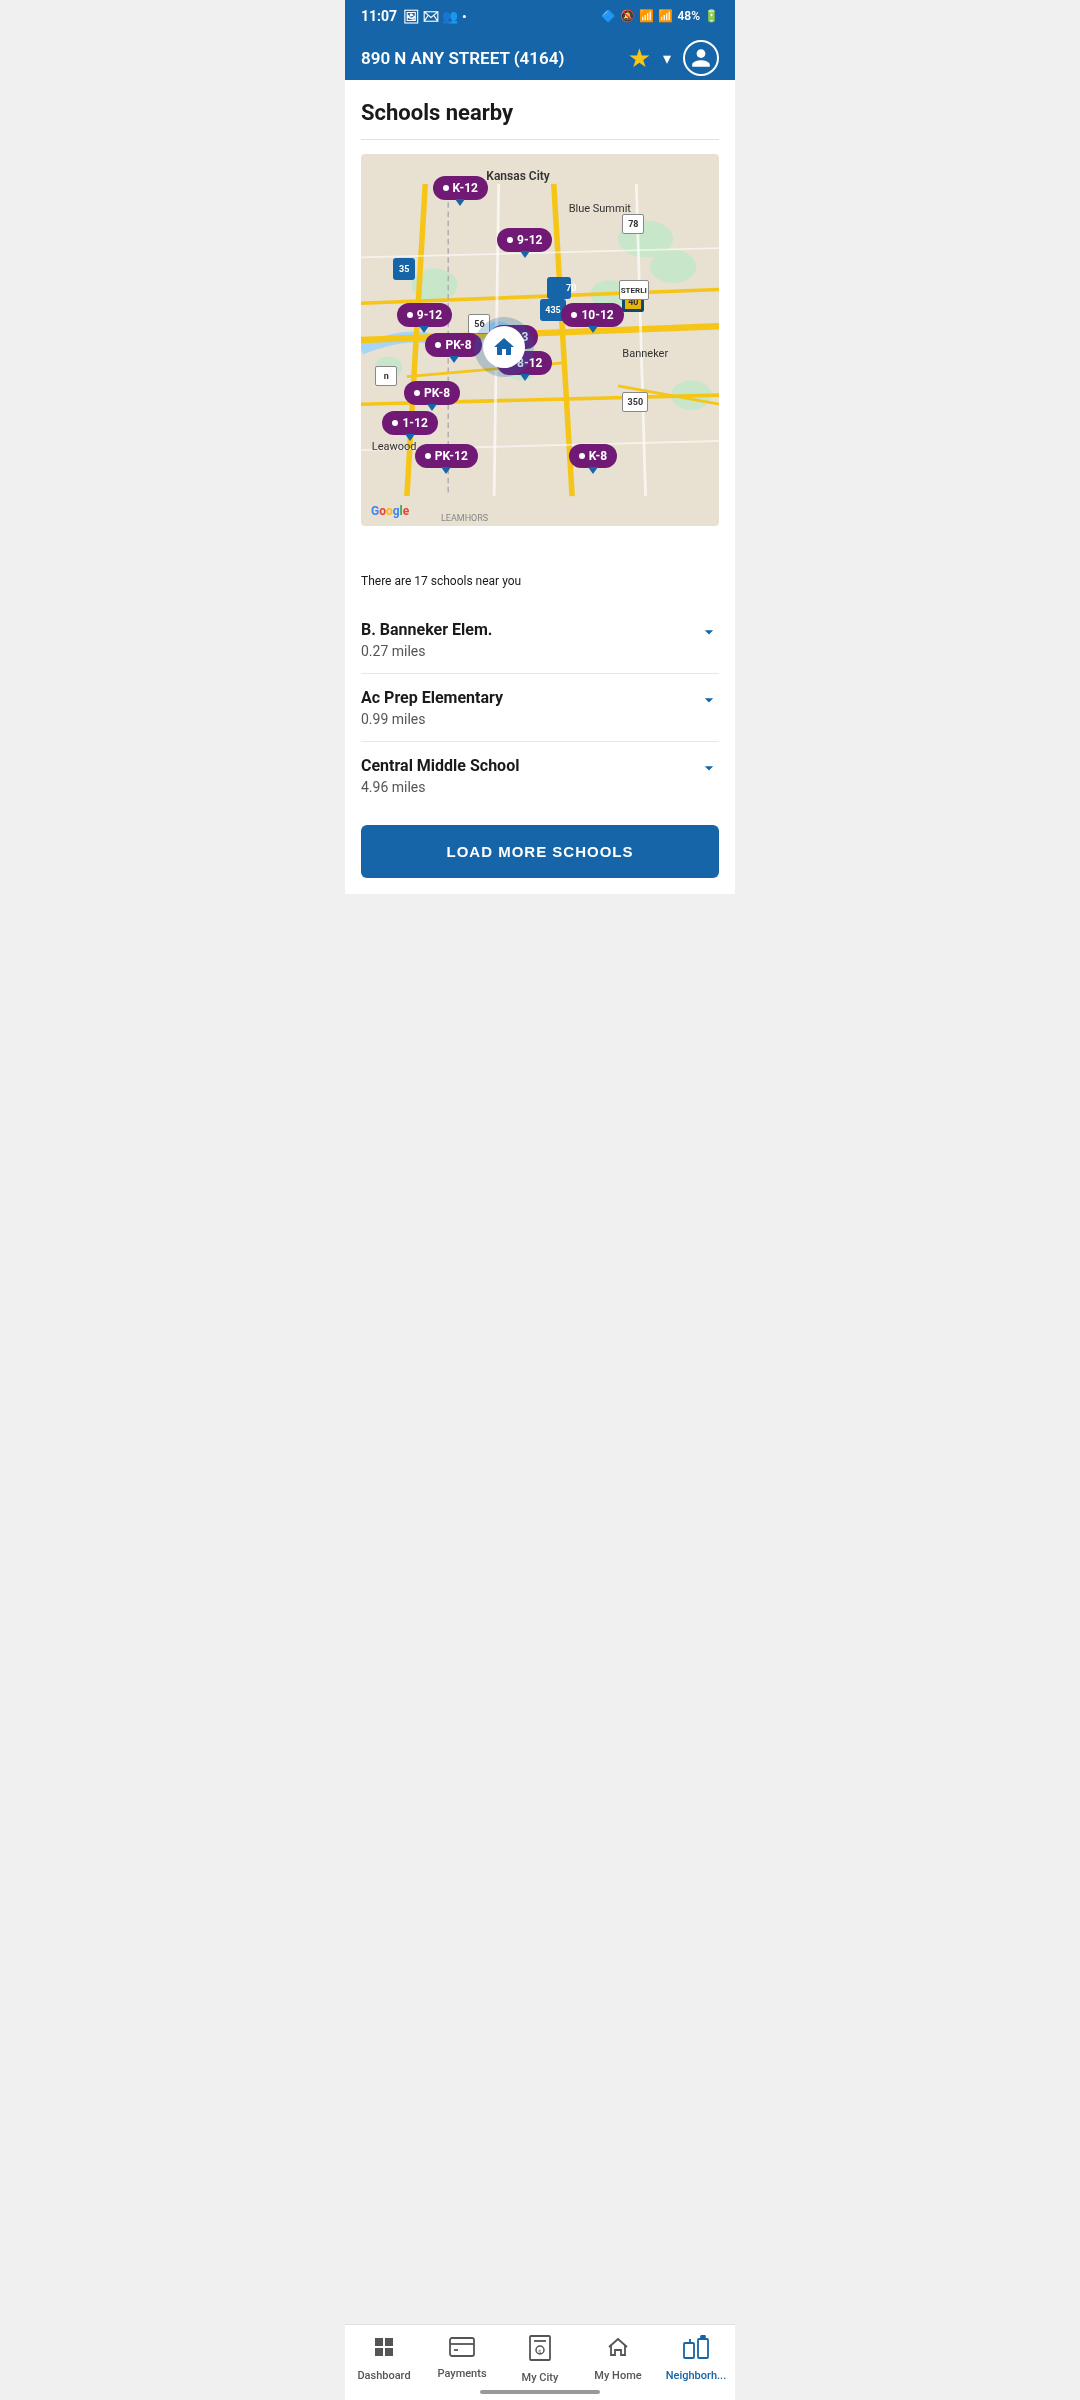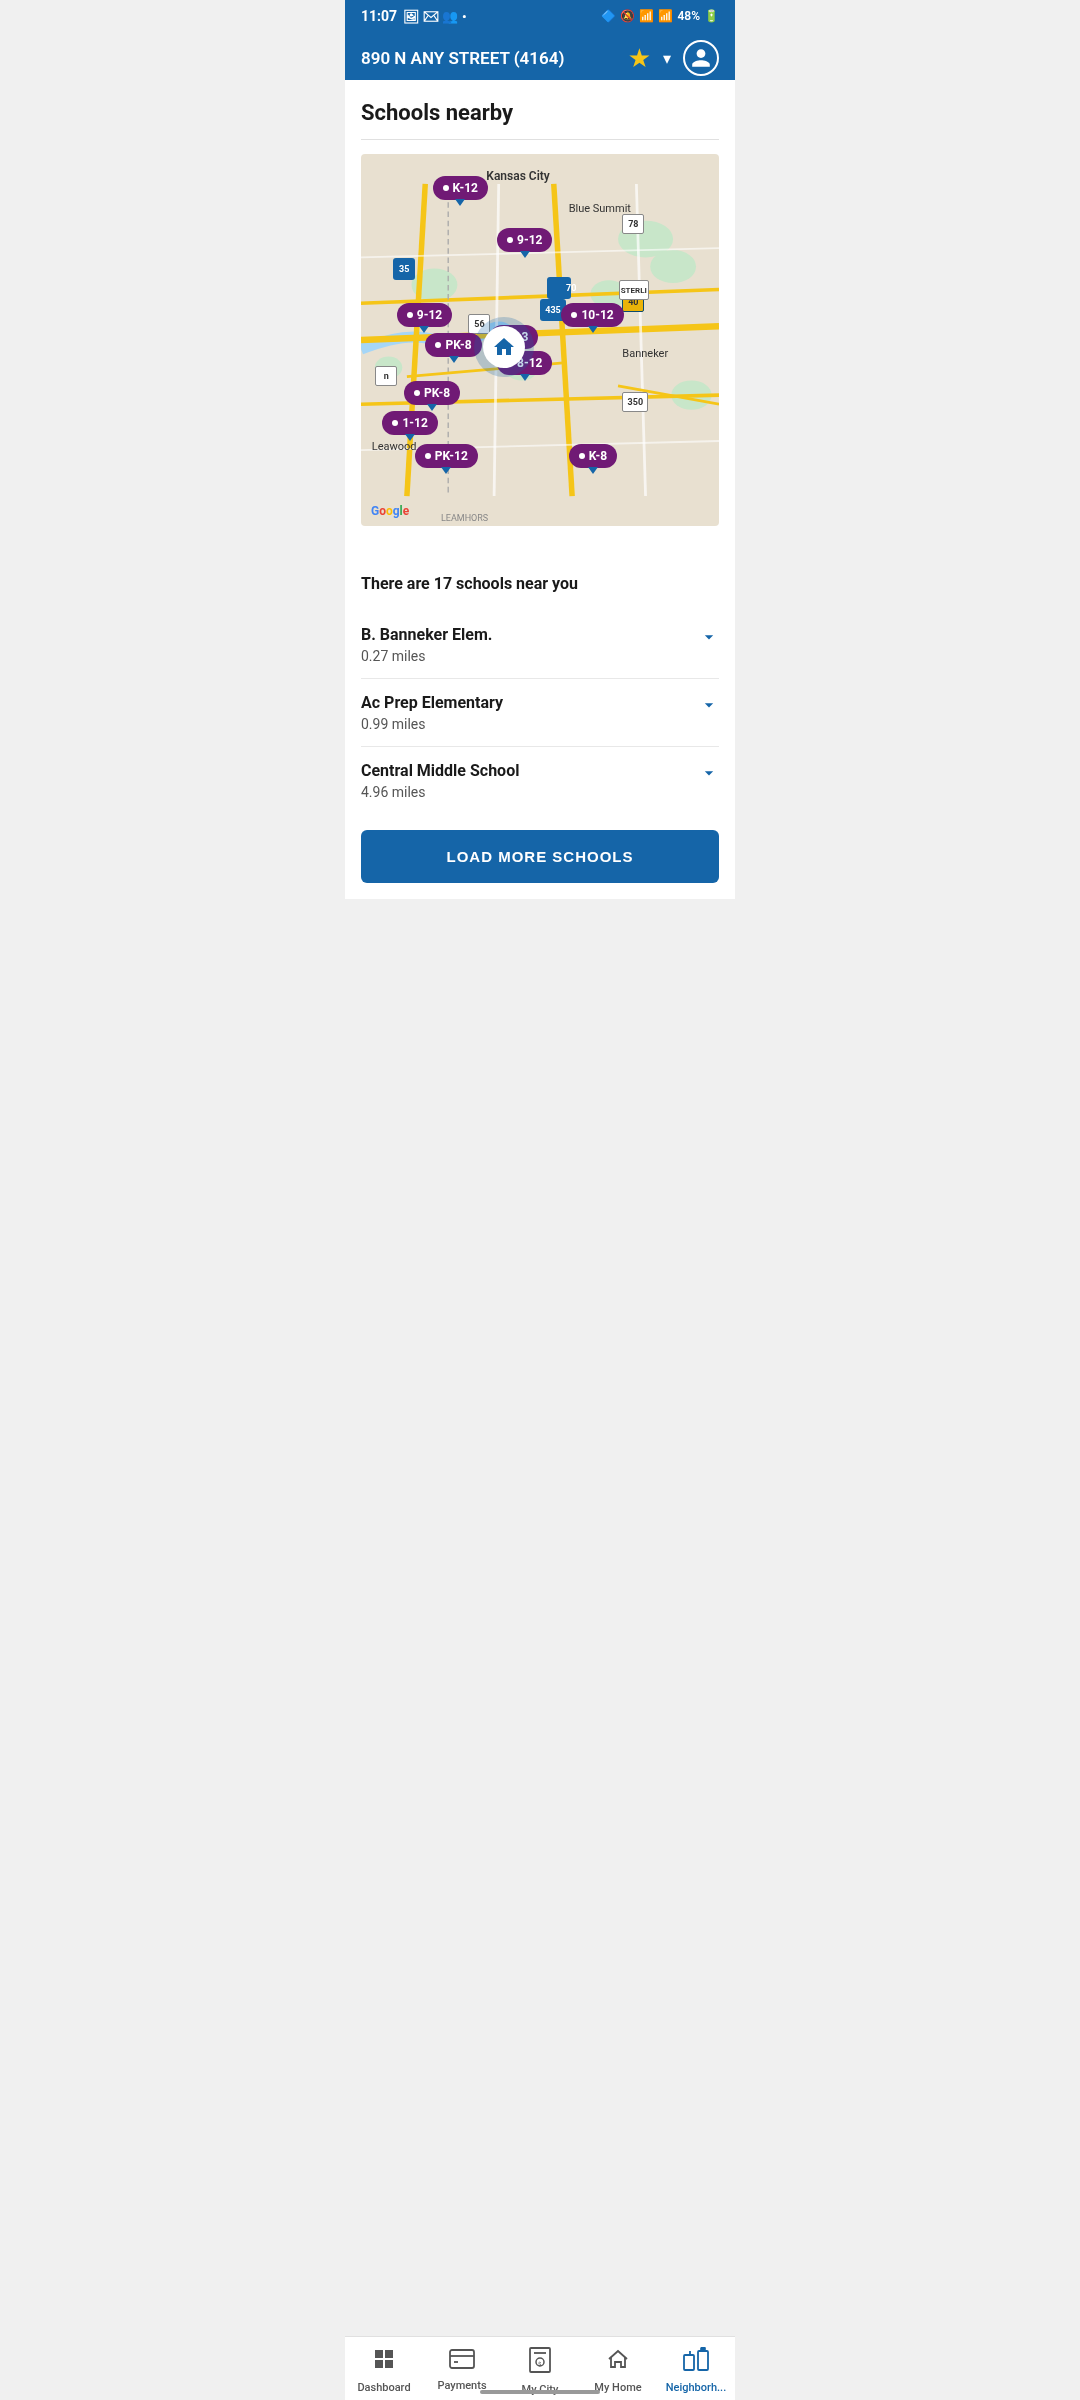--- a/index.html
+++ b/index.html
@@ -155,22 +155,22 @@
     }
     .google-label .g { color: #4285F4; }
     .google-label .o1 { color: #EA4335; }
     .google-label .o2 { color: #FBBC05; }
     .google-label .g2 { color: #4285F4; }
     .google-label .l { color: #34A853; }
     .google-label .e { color: #EA4335; }
 
     
     .schools-count {
-      font-size: 16px;
-      font-weight: 700;
+      font-size: 12px;
+      font-weight: 400;
       color: #1a1a1a;
       margin-bottom: 18px;
       margin-top: 48px;
     }
 
     
     .school-item {
       border-bottom: 1px solid #e8e8e8;
       padding: 14px 0;
       display: flex;
@@ -215,21 +215,21 @@
     
     .bottom-nav {
       position: fixed;
       bottom: 0; left: 50%;
       transform: translateX(-50%);
       width: 390px;
       background: white;
       border-top: 1px solid #e0e0e0;
       display: flex;
       justify-content: space-around;
-      padding: 10px 0 4px;
+      padding: 10px 0 16px;
       z-index: 100;
     }
     .nav-item {
       display: flex; flex-direction: column; align-items: center; gap: 4px;
       cursor: pointer; flex: 1;
     }
     .nav-icon { font-size: 24px; color: #555; }
     .nav-icon.active { color: #1565a8; }
     .nav-label {
       font-size: 11px; color: #555; font-weight: 500;
@@ -332,21 +332,21 @@
 
       <div style="position:absolute; top:4%; left:35%; font-size:12px; color:#333; font-weight:600;">Kansas City</div>
       <div style="position:absolute; top:13%; left:58%; font-size:11px; color:#333;">Blue Summit</div>
       <div style="position:absolute; top:52%; left:73%; font-size:11px; color:#333;">Banneker</div>
       <div style="position:absolute; top:77%; left:3%; font-size:11px; color:#333;">Leawood</div>
 
       <div style="position:absolute; top:28%; left:9%; width:22px; height:22px; background:#1565a8; border-radius:3px; display:flex; align-items:center; justify-content:center; color:white; font-size:9px; font-weight:700;">35</div>
       <div style="position:absolute; top:33%; left:52%; width:22px; height:22px; background:#1565a8; border-radius:3px; display:flex; align-items:center; justify-content:center; color:white; font-size:9px; font-weight:700;padding-left:24px;">70</div>
       <div style="position:absolute; top:39%; left:50%; width:26px; height:22px; background:#1565a8; border-radius:3px; display:flex; align-items:center; justify-content:center; color:white; font-size:9px; font-weight:700;">435</div>
       <div style="position:absolute; top:43%; left:30%; width:22px; height:20px; background:#fff; border:1px solid #888; border-radius:2px; display:flex; align-items:center; justify-content:center; color:#333; font-size:9px; font-weight:700;">56</div>
-      <div style="position:absolute; top:37%; left:73%; width:22px; height:20px; background:#eab308; border:1px solid #0c4a6e; border-radius:2px; display:flex; align-items:center; justify-content:center; color:#333; font-size:9px; font-weight:700;">40</div>
+      <div style="position:absolute; top:37%; left:73%; width:22px; height:20px; background:#eab308; border:3px solid #0c4a6e; border-radius:2px; display:flex; align-items:center; justify-content:center; color:#333; font-size:9px; font-weight:700;">40</div>
       <div style="position:absolute; top:64%; left:73%; width:26px; height:20px; background:#fff; border:1px solid #888; border-radius:2px; display:flex; align-items:center; justify-content:center; color:#333; font-size:9px; font-weight:700;">350</div>
       <div style="position:absolute; top:16%; left:73%; width:22px; height:20px; background:#fff; border:1px solid #888; border-radius:2px; display:flex; align-items:center; justify-content:center; color:#333; font-size:9px; font-weight:700;">78</div>
       <div style="position:absolute; top:57%; left:4%; width:22px; height:20px; background:#fff; border:1px solid #888; border-radius:2px; display:flex; align-items:center; justify-content:center; color:#333; font-size:9px; font-weight:700;">n</div>
       <div style="position:absolute; top:34%; left:72%; width:30px; height:20px; background:#fff; border:1px solid #888; border-radius:2px; display:flex; align-items:center; justify-content:center; color:#333; font-size:8px; font-weight:700;">STERLI</div>
 
       <div class="map-pin" style="top:6%; left:20%;">
         K-12
         <div class="map-pin-arrow"></div>
       </div>
 

